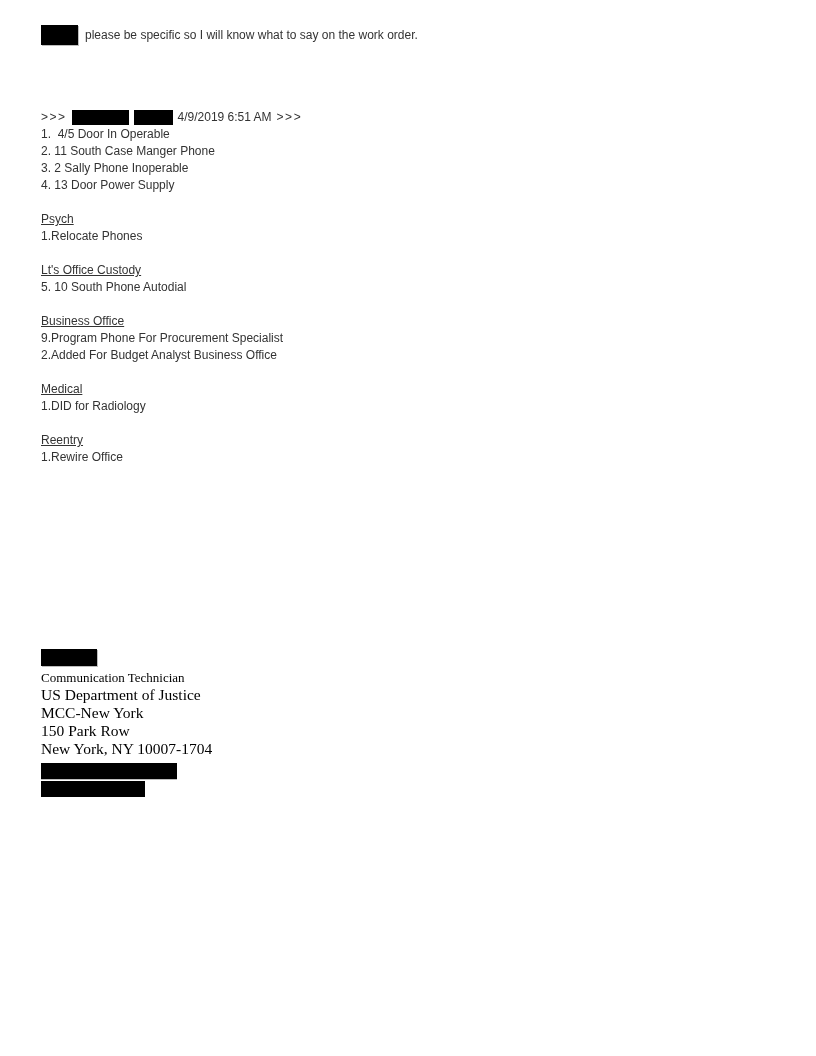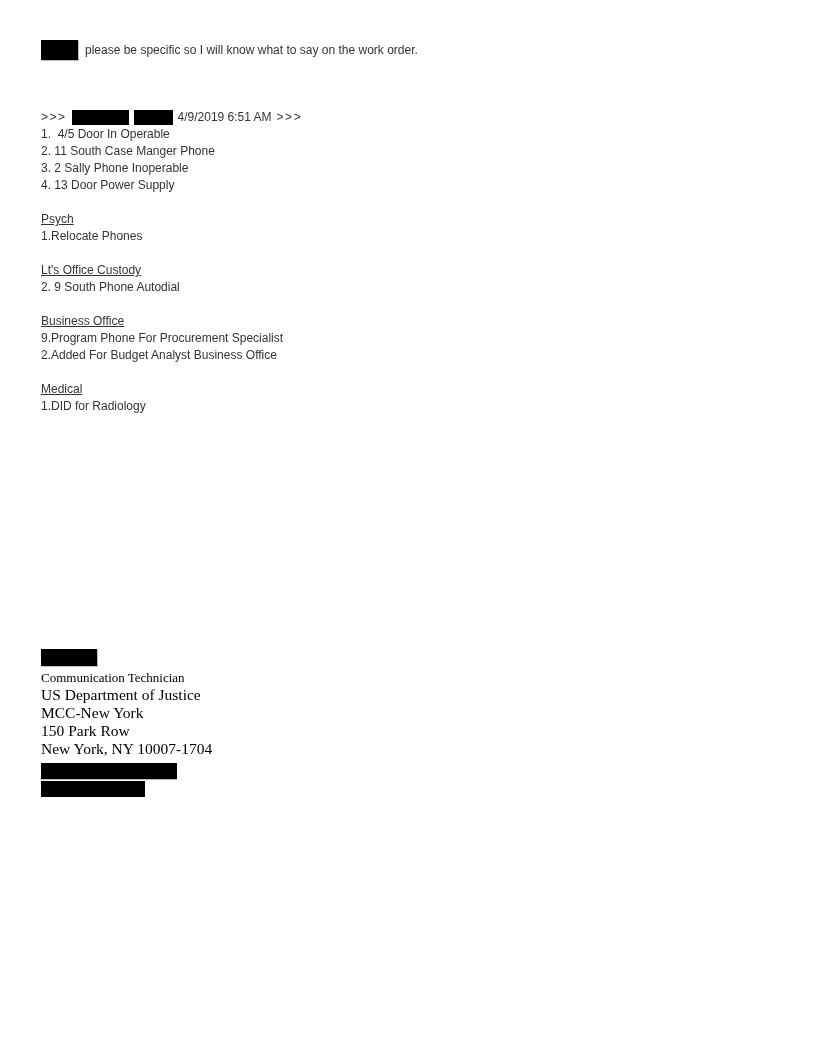--- a/index.html
+++ b/index.html
@@ -14,21 +14,21 @@
     color: #333333;
   }
   .redact {
     display: inline-block;
     background: #000000;
     flex: none;
   }
   
   .intro-line {
     position: absolute;
-    top: 40px;
+    top: 25px;
     left: 41px;
     display: flex;
     align-items: center;
     gap: 7px;
     font-size: 12px;
     line-height: 20px;
   }
   .redact-intro {
     width: 37px;
     height: 20px;
@@ -114,34 +114,38 @@
       <div class="item">4. 13 Door Power Supply</div>
     </div>
 
     <div class="section">
       <div class="section-title">Psych</div>
       <div class="item">1.Relocate Phones</div>
     </div>
 
     <div class="section">
       <div class="section-title">Lt's Office Custody</div>
-      <div class="item">2. 9 South Phone Autodial</div>
+      <div class="item">5. 10 South Phone Autodial</div>
     </div>
 
     <div class="section">
       <div class="section-title">Business Office</div>
       <div class="item">9.Program Phone For Procurement Specialist</div>
       <div class="item">2.Added For Budget Analyst Business Office</div>
     </div>
 
     <div class="section">
       <div class="section-title">Medical</div>
       <div class="item">1.DID for Radiology</div>
     </div>
 
+    <div class="section">
+      <div class="section-title">Reentry</div>
+      <div class="item">1.Rewire Office</div>
+    </div>
 
   </div>
 
   <div class="signature">
     <span class="redact redact-sig-name"></span>
     <div class="sig-title">Communication Technician</div>
     <div class="sig-line">US Department of Justice</div>
     <div class="sig-line">MCC-New York</div>
     <div class="sig-line">150 Park Row</div>
     <div class="sig-line">New York, NY 10007-1704</div>

